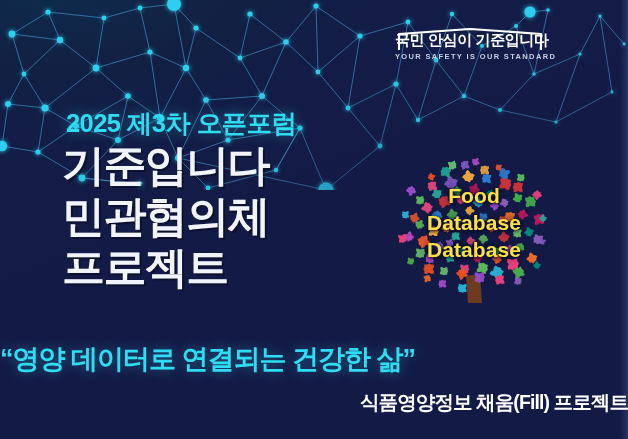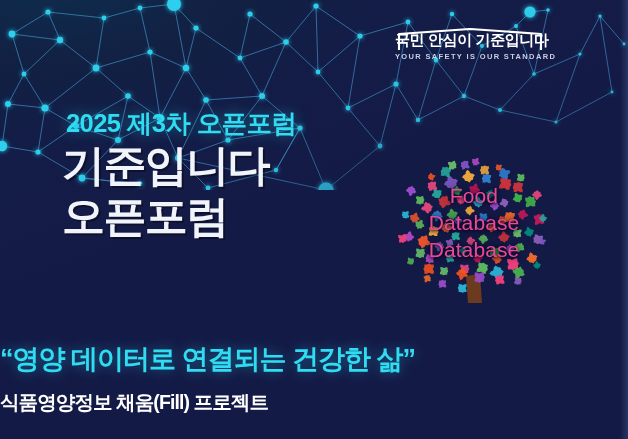--- a/index.html
+++ b/index.html
@@ -77,23 +77,23 @@
     left: 388px;
     top: 156px;
     width: 172px;
     height: 150px;
   }
   .emblem-text {
     position: absolute;
     left: 0; right: 0;
     top: 26px;
     text-align: center;
-    color: #ec4899;
+    color: #fde047;
     font-size: 21px;
-    font-weight: 400;
+    font-weight: 700;
     line-height: 27px;
     letter-spacing: .1px;
     text-shadow: 0 1px 3px rgba(5,8,25,.95), 0 0 7px rgba(5,8,25,.8);
     pointer-events: none;
   }
   .emblem-text span { display: block; }
 
   
   #gov-logo {
     position: absolute;
@@ -134,21 +134,21 @@
     font-size: 27px;
     font-weight: 700;
     letter-spacing: -1px;
     white-space: nowrap;
     text-shadow: 0 0 13px rgba(47,220,242,.4);
   }
   .subtitle {
     position: absolute;
     left: 0; right: 0;
     top: 389px;
-    text-align: left;
+    text-align: right;
     color: #ffffff;
     font-size: 19.5px;
     font-weight: 700;
     letter-spacing: -.9px;
     white-space: nowrap;
   }
 </style>
 </head>
 <body>
 
@@ -342,21 +342,22 @@
       <path d="M4 22 L4 6 L75 1 L146 6 L146 22" fill="none" stroke="#ffffff" stroke-width="2.1" stroke-linejoin="round"></path>
     </svg>
     <div class="gov-kr">국민 안심이 기준입니다</div>
     <div class="gov-en">YOUR SAFETY IS OUR STANDARD</div>
   </div>
 
   <div class="eyebrow">2025 제3차 오픈포럼</div>
 
   <div class="headline">
     <span class="hl-line">기준입니다</span>
-    <span class="hl-line">오픈포럼</span>
+    <span class="hl-line">민관협의체</span>
+    <span class="hl-line">프로젝트</span>
   </div>
 
   <div id="emblem">
     <svg viewBox="0 0 172 150" width="172" height="150" aria-hidden="true">
       <g id="puzzle-stem">
           <path d="M78 120 L80 147 L94 147 L92 118 Z" fill="#6b3a1f"></path>
         </g>
       <g id="puzzle-pieces">
           <path d="M-5,-5 h3.2 a2.1,2.1 0 0 1 3.6,0 h3.2 v3.2 a2.1,2.1 0 0 1 0,3.6 v3.2 h-3.2 a2.1,2.1 0 0 0 -3.6,0 h-3.2 v-3.2 a2.1,2.1 0 0 0 0,-3.6 Z" fill="#e8552d" transform="translate(104.4,72.0) rotate(248) scale(0.68)" opacity="0.98"></path>
           <path d="M-5,-5 h3.2 a2.1,2.1 0 0 1 3.6,0 h3.2 v3.2 a2.1,2.1 0 0 1 0,3.6 v3.2 h-3.2 a2.1,2.1 0 0 0 -3.6,0 h-3.2 v-3.2 a2.1,2.1 0 0 0 0,-3.6 Z" fill="#5cb85c" transform="translate(95.3,83.2) rotate(322) scale(0.72)" opacity="0.89"></path>

